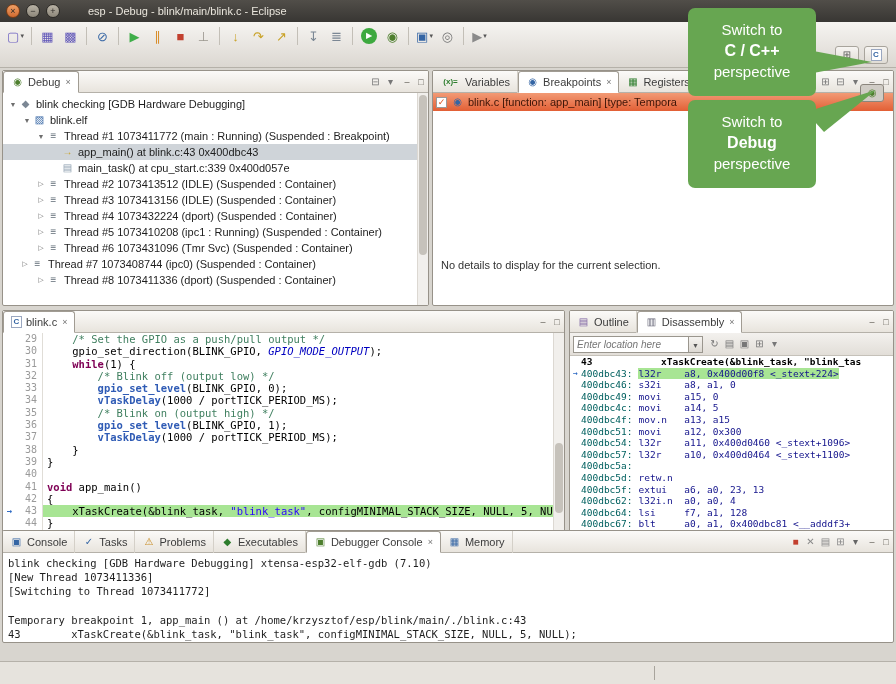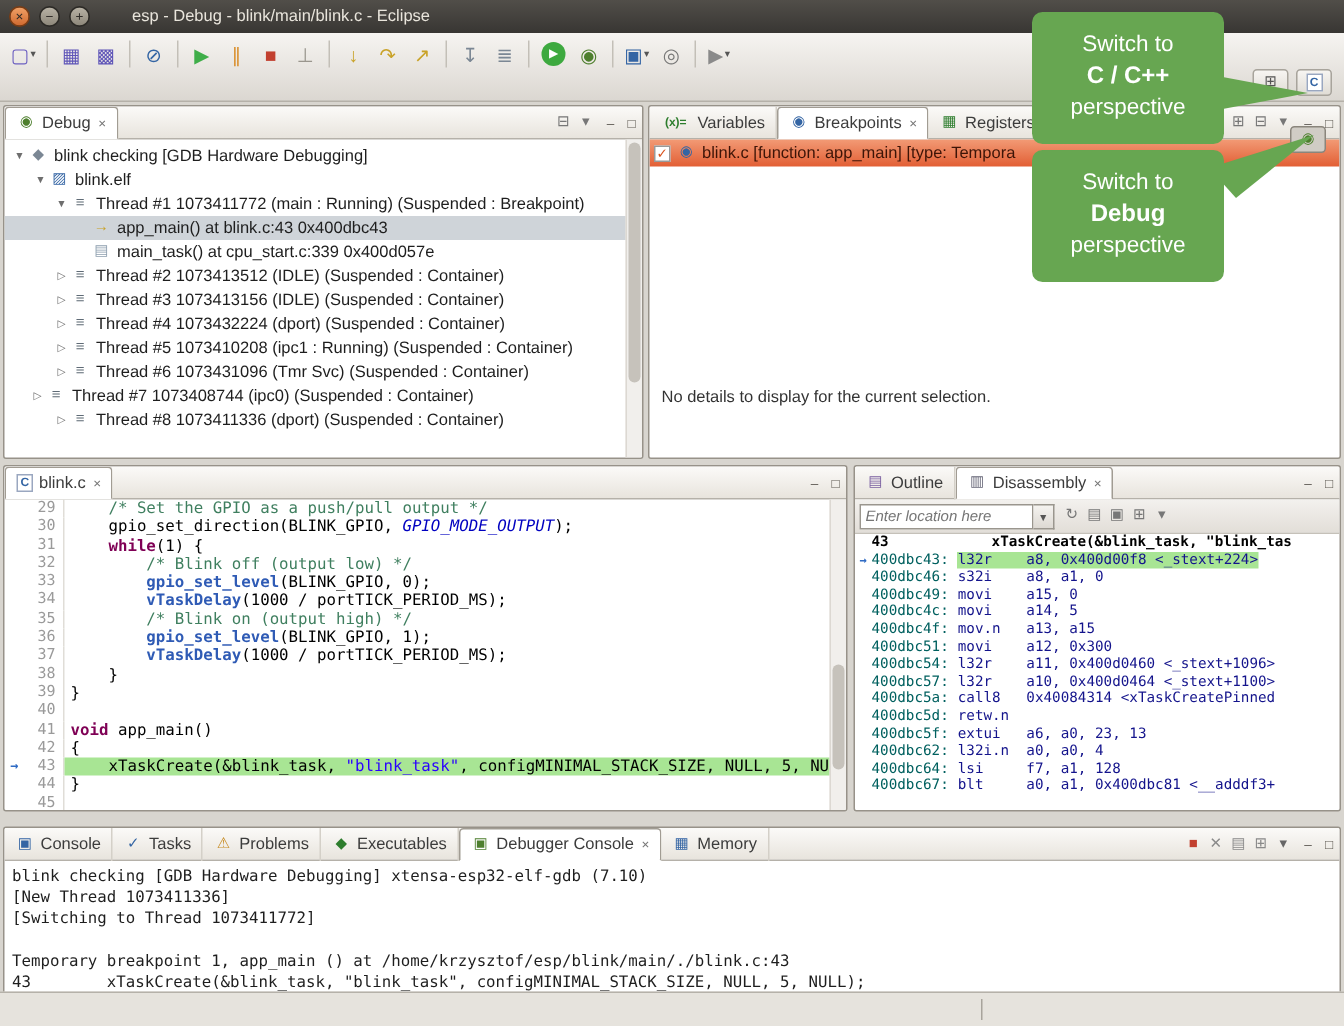--- a/index.html
+++ b/index.html
@@ -24,21 +24,21 @@
 #persp-row1{position:absolute;top:46px;right:8px;display:flex;gap:5px;z-index:20}
 .pbtn{width:24px;height:18px;border:1px solid #a8a49c;border-radius:3px;background:linear-gradient(#f7f5f2,#e0dcd5);display:inline-flex;align-items:center;justify-content:center}
 .pbtn .ic{margin-right:0}
 #persp-debug{position:absolute;top:84px;right:12px;z-index:20;background:#d0ccc5;border-color:#8a857c}
 
 .panel{position:absolute;background:#fff;border:1px solid #979289;border-radius:2px;overflow:hidden}
 #debug-panel{left:2px;top:70px;width:427px;height:236px}
 #right-panel{left:432px;top:70px;width:462px;height:236px}
 #editor-panel{left:2px;top:310px;width:563px;height:231px}
 #disasm-panel{left:569px;top:310px;width:325px;height:231px}
-#console-panel{left:2px;top:551px;width:892px;height:113px}
+#console-panel{left:2px;top:530px;width:892px;height:113px}
 .panel-head{display:flex;align-items:stretch;height:22px;background:linear-gradient(#fbfaf8,#e8e4dd);border-bottom:1px solid #b5b1a9}
 .tabs{display:flex}
 .tab{display:inline-flex;align-items:center;height:22px;padding:0 7px;color:#3c3c3c;border-right:1px solid #d4d0c8;white-space:nowrap}
 .tab.active{background:#fff;border:1px solid #a19c93;border-bottom:1px solid #fff;border-radius:3px 3px 0 0}
 .tab-close{margin-left:5px;font-size:9px;color:#777}
 .head-sp{flex:1}
 .head-tools{display:flex;align-items:center;padding-right:2px}
 .ht-ic{width:15px;text-align:center;font-size:10px;line-height:22px;color:#777}
 .head-btn{width:14px;text-align:center;font-size:9px;color:#5c5851;line-height:22px}
 
@@ -398,21 +398,21 @@
     <div class="da-body" id="disasm-lines">
         <div class="da-row"><span class="da-mark"> </span><span class="da-src">43            xTaskCreate(&amp;blink_task, "blink_tas</span></div>
         <div class="da-row current"><span class="da-mark">→</span><span class="da-addr">400dbc43:</span><span class="da-ins">l32r    a8, 0x400d00f8 &lt;_stext+224&gt;</span></div>
         <div class="da-row"><span class="da-mark"> </span><span class="da-addr">400dbc46:</span><span class="da-ins">s32i    a8, a1, 0</span></div>
         <div class="da-row"><span class="da-mark"> </span><span class="da-addr">400dbc49:</span><span class="da-ins">movi    a15, 0</span></div>
         <div class="da-row"><span class="da-mark"> </span><span class="da-addr">400dbc4c:</span><span class="da-ins">movi    a14, 5</span></div>
         <div class="da-row"><span class="da-mark"> </span><span class="da-addr">400dbc4f:</span><span class="da-ins">mov.n   a13, a15</span></div>
         <div class="da-row"><span class="da-mark"> </span><span class="da-addr">400dbc51:</span><span class="da-ins">movi    a12, 0x300</span></div>
         <div class="da-row"><span class="da-mark"> </span><span class="da-addr">400dbc54:</span><span class="da-ins">l32r    a11, 0x400d0460 &lt;_stext+1096&gt;</span></div>
         <div class="da-row"><span class="da-mark"> </span><span class="da-addr">400dbc57:</span><span class="da-ins">l32r    a10, 0x400d0464 &lt;_stext+1100&gt;</span></div>
-        <div class="da-row"><span class="da-mark"> </span><span class="da-addr">400dbc5a:</span><span class="da-ins">call8   0x40084314 &lt;xTaskCreatePinned</span></div>
+        <div class="da-row"><span class="da-mark"> </span><span class="da-addr">400dbc5a:</span></div>
         <div class="da-row"><span class="da-mark"> </span><span class="da-addr">400dbc5d:</span><span class="da-ins">retw.n</span></div>
         <div class="da-row"><span class="da-mark"> </span><span class="da-addr">400dbc5f:</span><span class="da-ins">extui   a6, a0, 23, 13</span></div>
         <div class="da-row"><span class="da-mark"> </span><span class="da-addr">400dbc62:</span><span class="da-ins">l32i.n  a0, a0, 4</span></div>
         <div class="da-row"><span class="da-mark"> </span><span class="da-addr">400dbc64:</span><span class="da-ins">lsi     f7, a1, 128</span></div>
         <div class="da-row"><span class="da-mark"> </span><span class="da-addr">400dbc67:</span><span class="da-ins">blt     a0, a1, 0x400dbc81 &lt;__adddf3+</span></div>
       </div>
   </div>
 
   <div class="panel" id="console-panel">
     <div class="panel-head">

